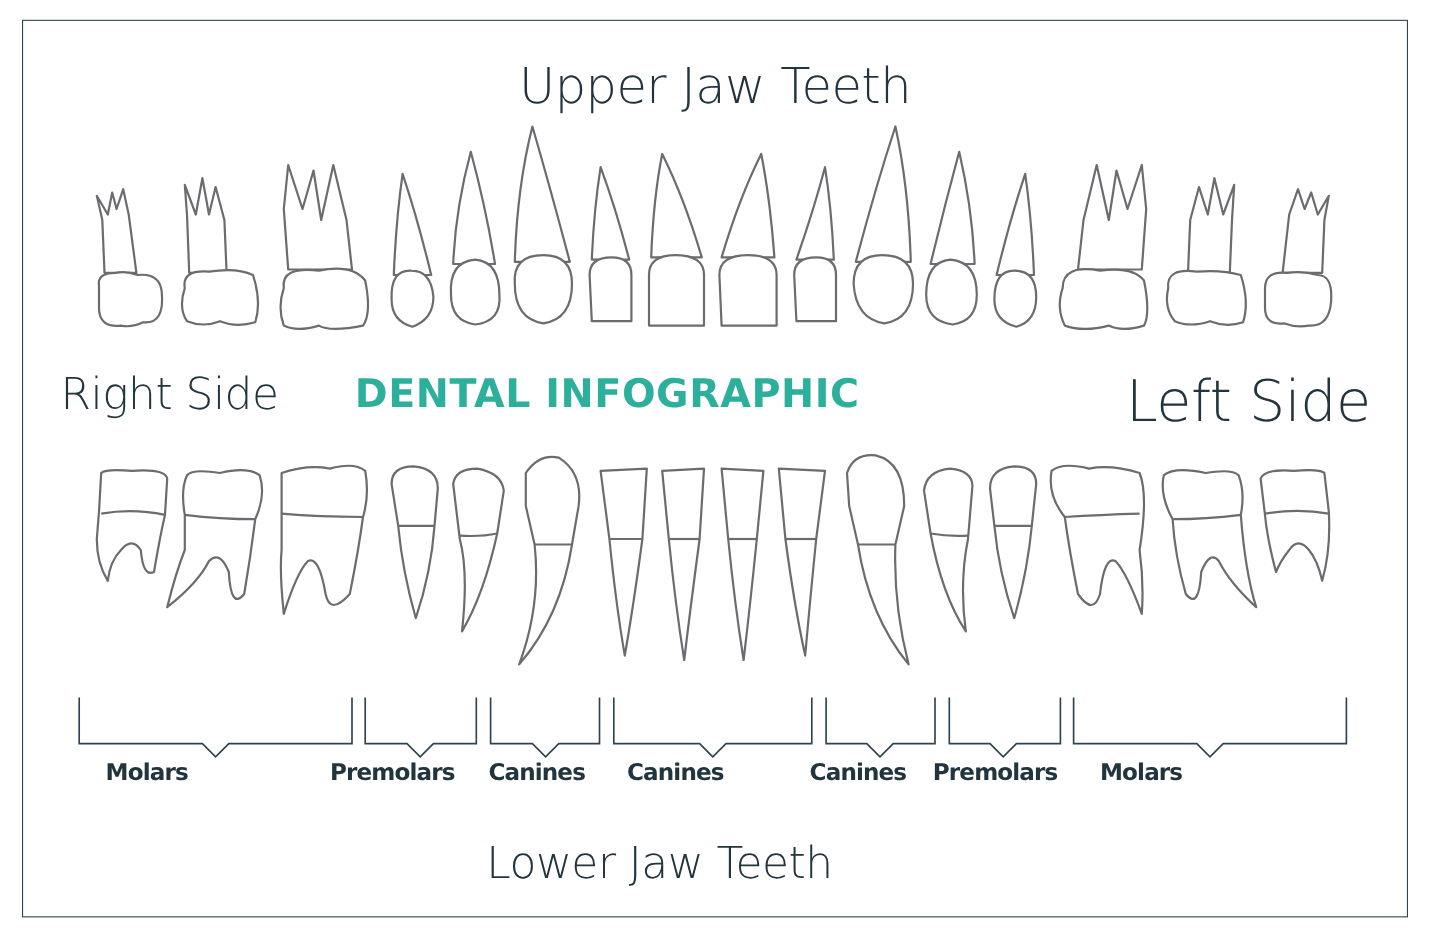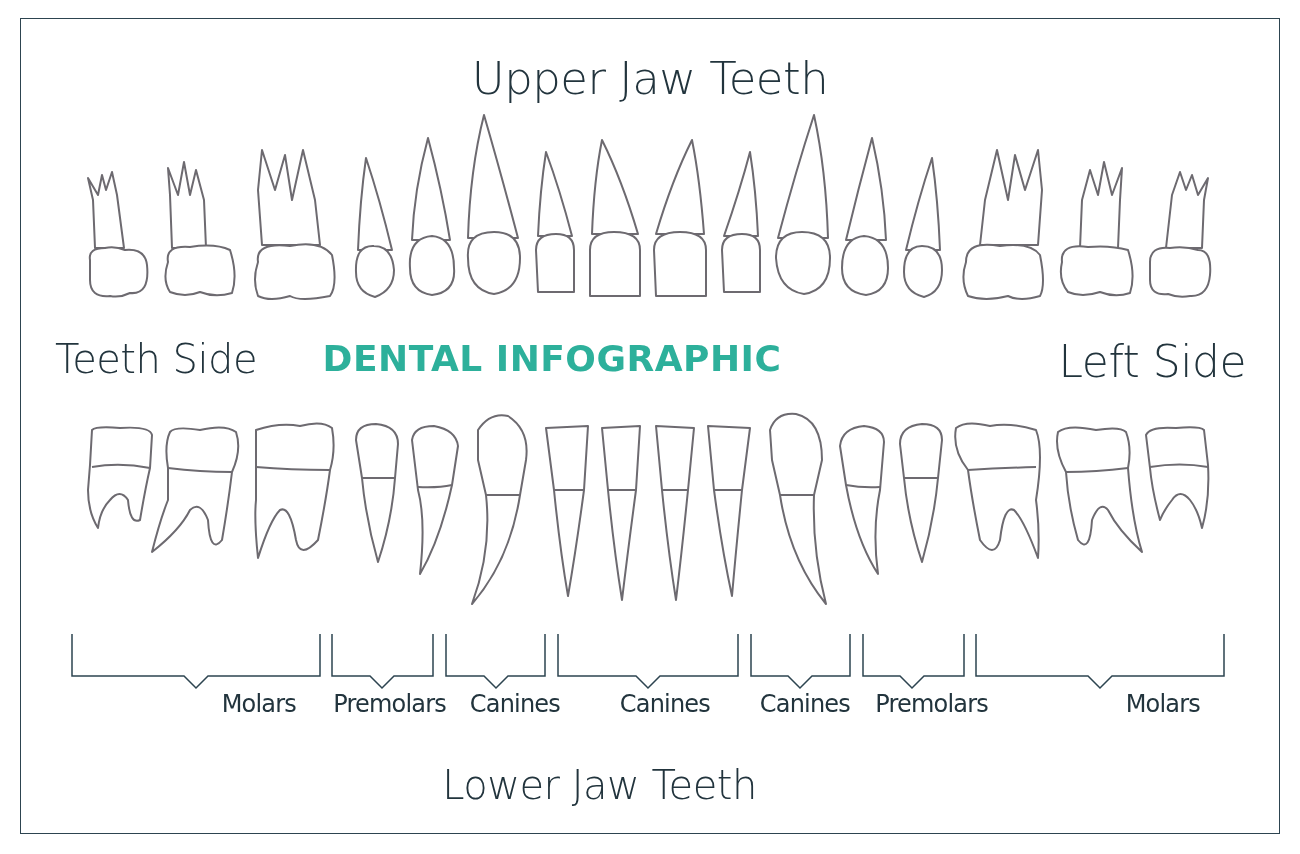--- a/index.html
+++ b/index.html
@@ -2,35 +2,35 @@
 <html><head>
 <meta charset="utf-8">
 <style>
   html, body { margin:0; padding:0; background:#ffffff; }
   body { width:1300px; height:854px; position:relative; overflow:hidden; font-family:"DejaVu Sans", sans-serif; }
   .frame { position:absolute; left:20px; top:18px; width:1260px; height:816px; border:1.5px solid #2d4450; box-sizing:border-box; }
   .title { position:absolute; color:#22343d; font-weight:200; letter-spacing:-0.5px; }
   #upper-title { left:0; width:1300px; top:52px; text-align:center; font-size:45px; }
   #lower-title { left:0; width:1199px; top:762px; text-align:center; font-size:40px; }
   #right-side { left:55px; top:336px; font-size:40px; }
-  #left-side { right:54px; top:336px; font-size:44px; text-align:right; }
+  #left-side { right:54px; top:336px; font-size:52px; text-align:right; }
   #main-title { left:0; width:1104px; top:338px; text-align:center; font-size:36px; font-weight:bold; color:#2db09b; letter-spacing:0.5px; }
   svg.teeth { position:absolute; left:0; top:0; }
   .tooth { fill:#fff; stroke:#6d6a70; stroke-width:2; stroke-linejoin:round; }
   .tline { fill:none; stroke:#6d6a70; stroke-width:2; }
   .bracket { fill:none; stroke:#2d4450; stroke-width:1.5; }
-  .glabel { position:absolute; top:690px; font-size:24px; color:#22343d; font-weight:400; text-align:right; letter-spacing:-0.8px; }
+  .glabel { position:absolute; top:690px; font-size:21px; color:#22343d; font-weight:700; text-align:left; letter-spacing:-0.8px; }
 </style>
 </head>
 <body>
 
 <div class="frame"></div>
 
 <div class="title" id="upper-title">Upper Jaw Teeth</div>
-<div class="title" id="right-side">Teeth Side</div>
+<div class="title" id="right-side">Right Side</div>
 <div class="title" id="main-title">DENTAL INFOGRAPHIC</div>
 <div class="title" id="left-side">Left Side</div>
 <div class="title" id="lower-title">Lower Jaw Teeth</div>
 
 <svg class="teeth" width="1300" height="854">
 
   <g>
 
     <g>
       <path class="tooth" d="M95,248 L93,200 L88,178 L98,195 L102,175 L106,190 L112,172 L117,195 L124,248 Z"></path>

